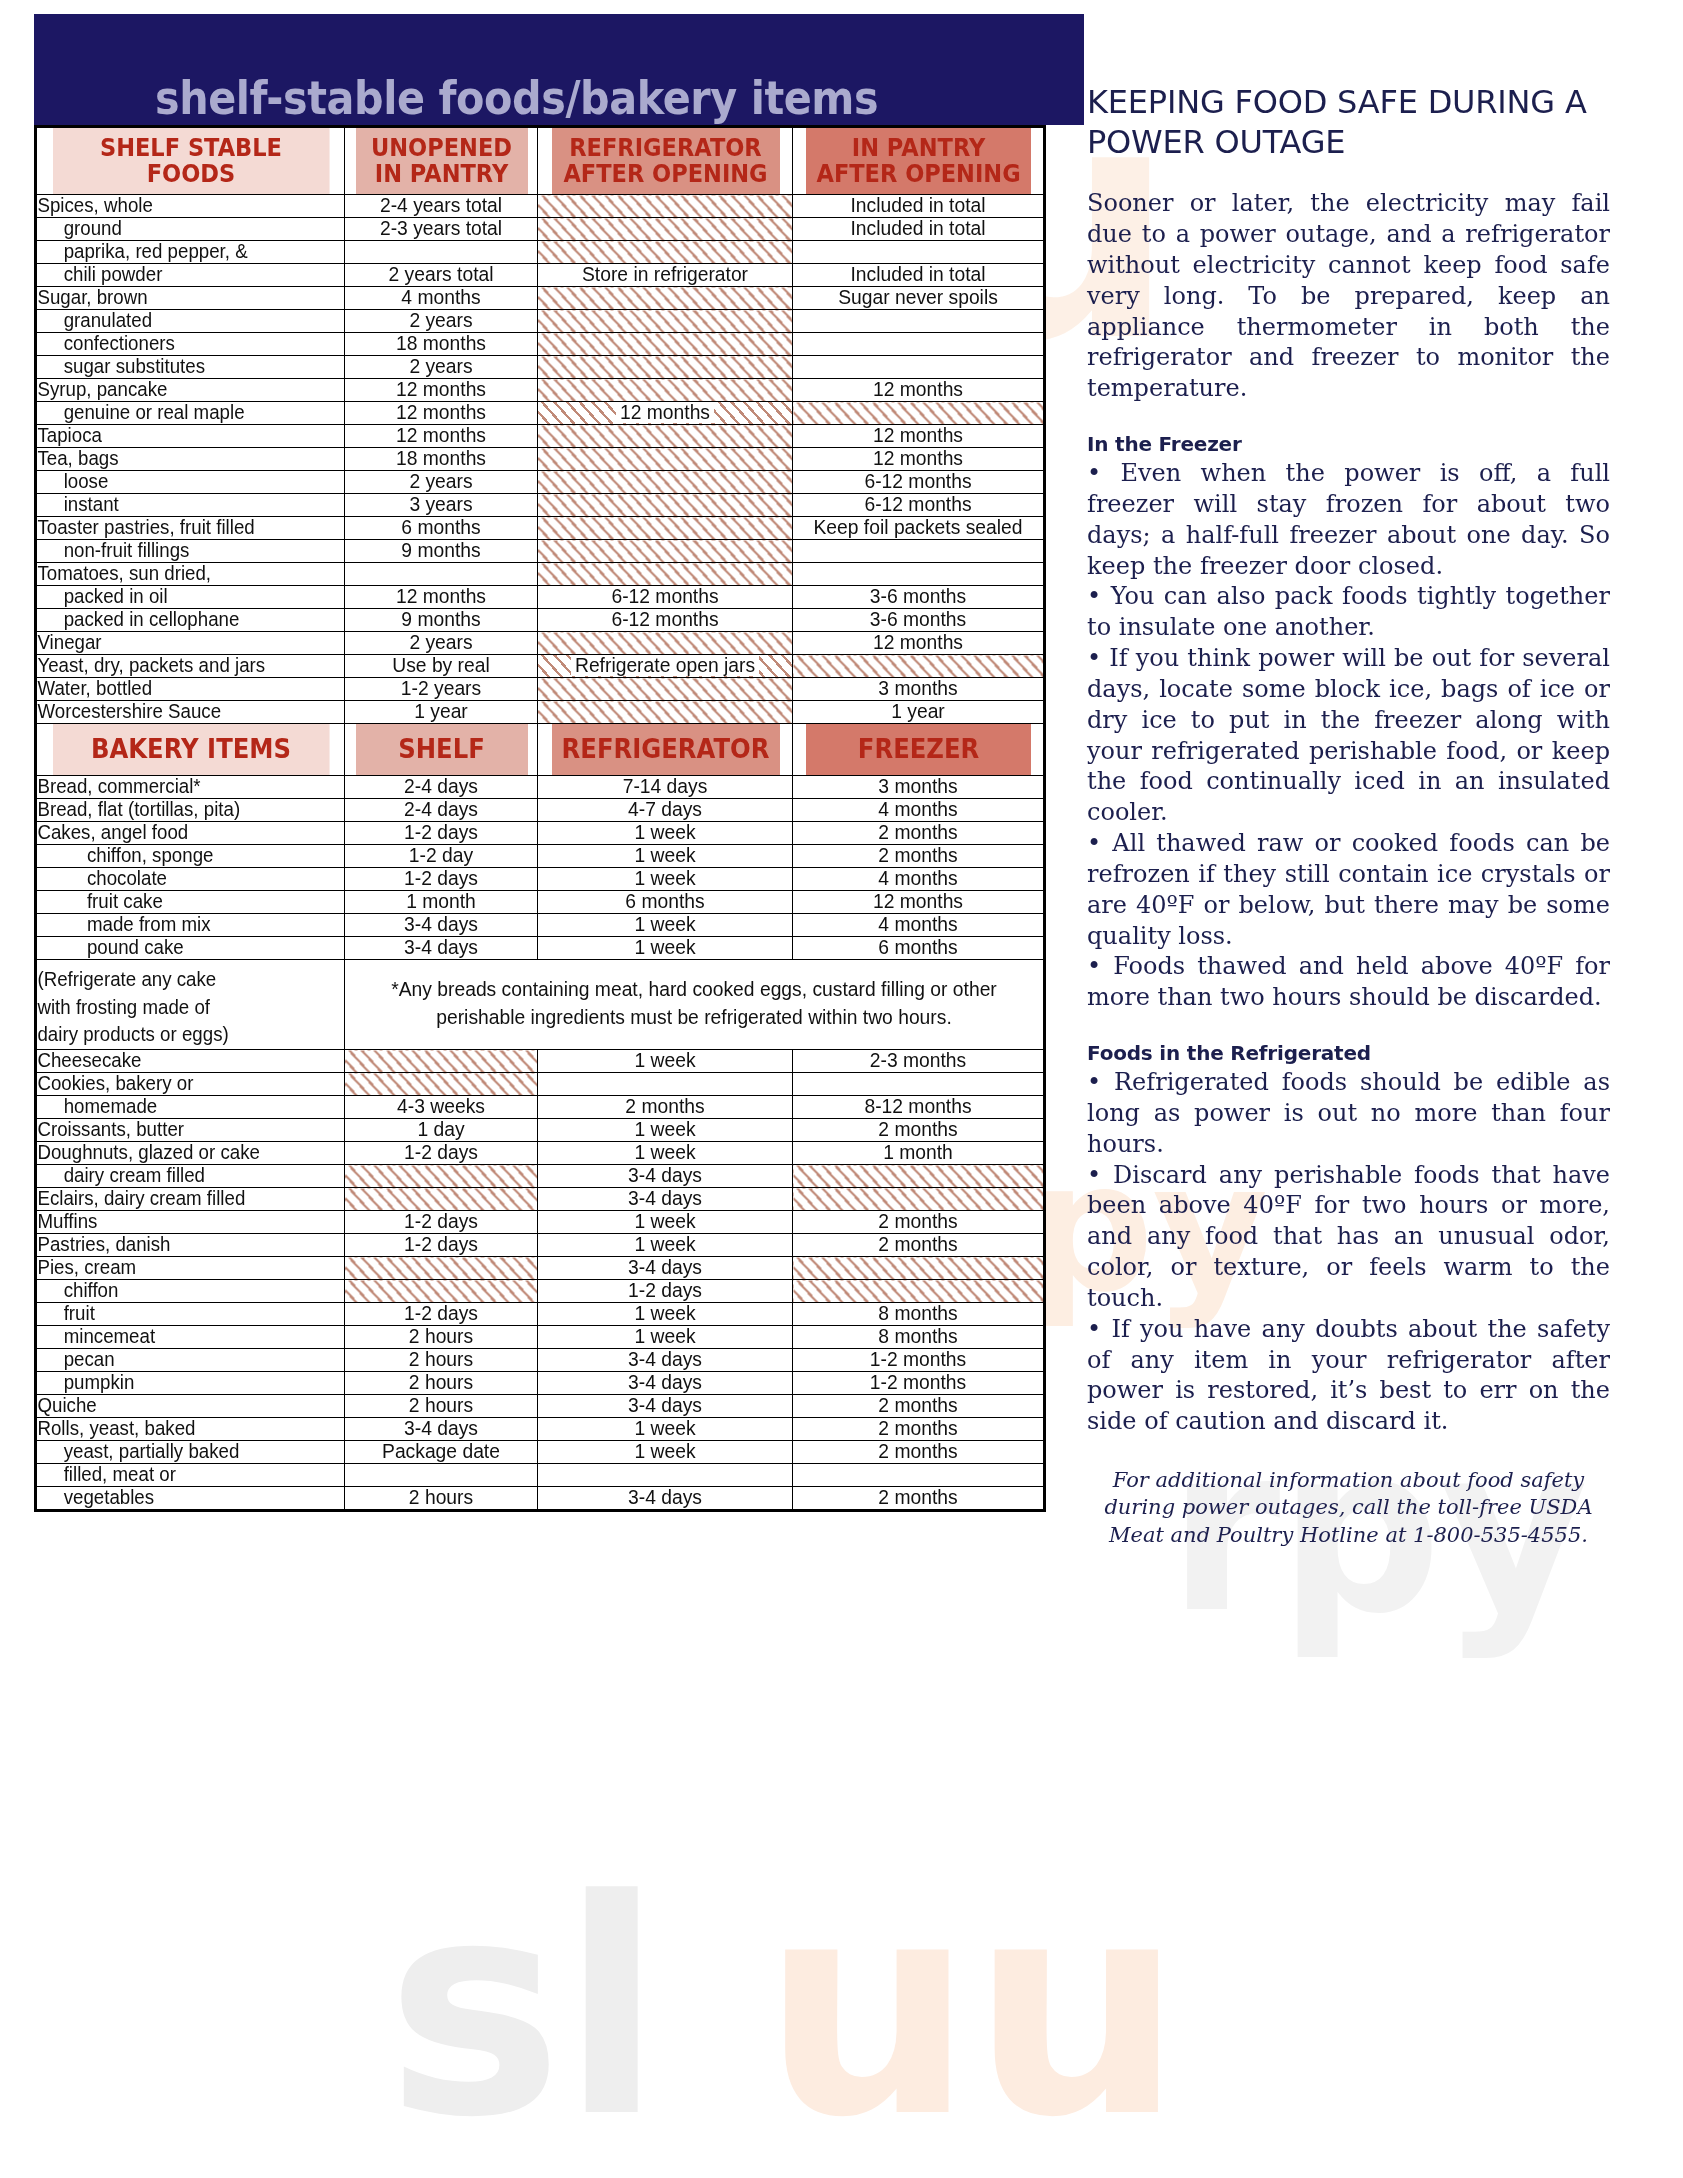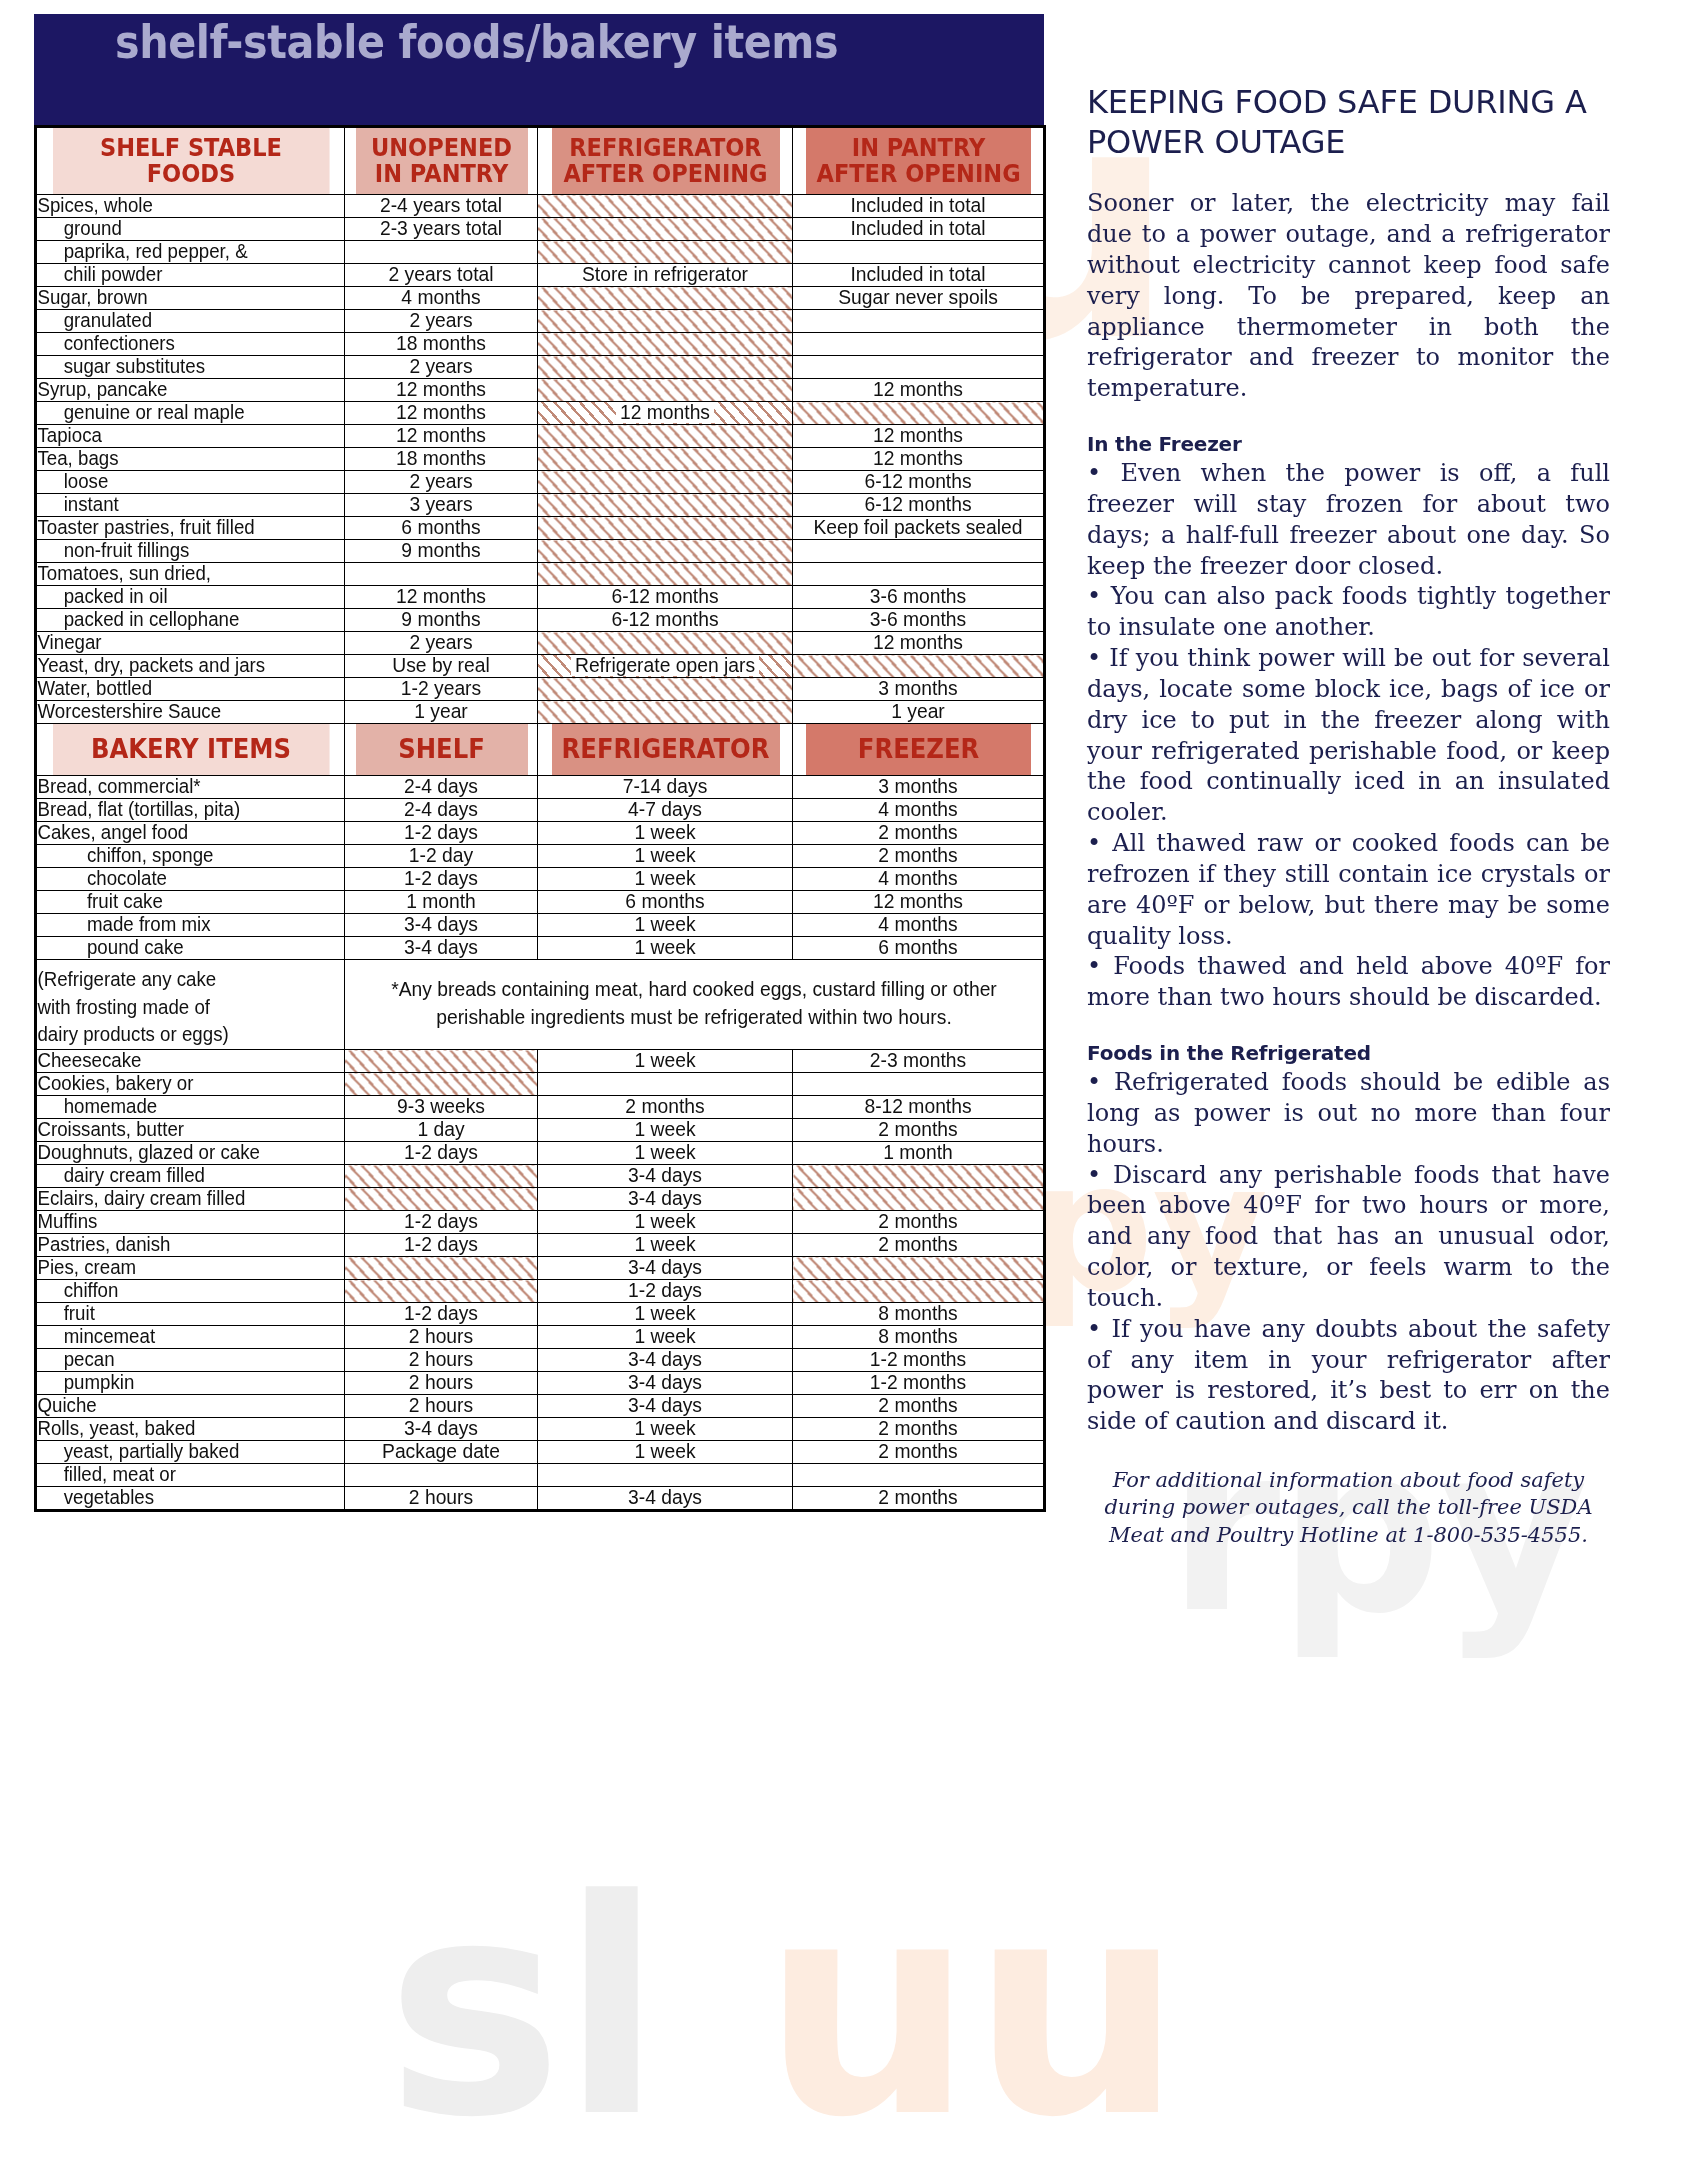--- a/index.html
+++ b/index.html
@@ -24,21 +24,21 @@
   .wm5{left:1168px;top:1416px;font-size:228px;color:#f2f2f2;}
   .wm6{left:941px;top:1139px;font-size:178px;color:#fdeee2;}
 
   #page{position:relative;z-index:2;width:1683px;height:2178px;}
 
   
   #left{position:absolute;left:34px;top:14px;width:1010px;}
 
   #title-banner{
     background:#1c1763;height:111px;width:1010px;
-    display:flex;align-items:flex-start;
+    display:flex;align-items:flex-end;padding-left:40px;
   }
   #title-banner .title{
     color:#aaaace;font-family:"DejaVu Sans",sans-serif;font-weight:700;
     font-size:47px;letter-spacing:-0.5px;margin-left:81px;
     transform:scaleX(.88);transform-origin:left center;
   }
 
   
   table.chart{
     border-collapse:collapse;width:1010px;table-layout:fixed;
@@ -364,21 +364,21 @@
             <td class="val">2-3 months</td>
           </tr>
           <tr>
             <td class="lbl">Cookies, bakery or</td>
             <td class="na"></td>
             <td class="val"></td>
             <td class="val"></td>
           </tr>
           <tr>
             <td class="lbl ind1">homemade</td>
-            <td class="val">9-3 weeks</td>
+            <td class="val">4-3 weeks</td>
             <td class="val">2 months</td>
             <td class="val">8-12 months</td>
           </tr>
           <tr>
             <td class="lbl">Croissants, butter</td>
             <td class="val">1 day</td>
             <td class="val">1 week</td>
             <td class="val">2 months</td>
           </tr>
           <tr>

